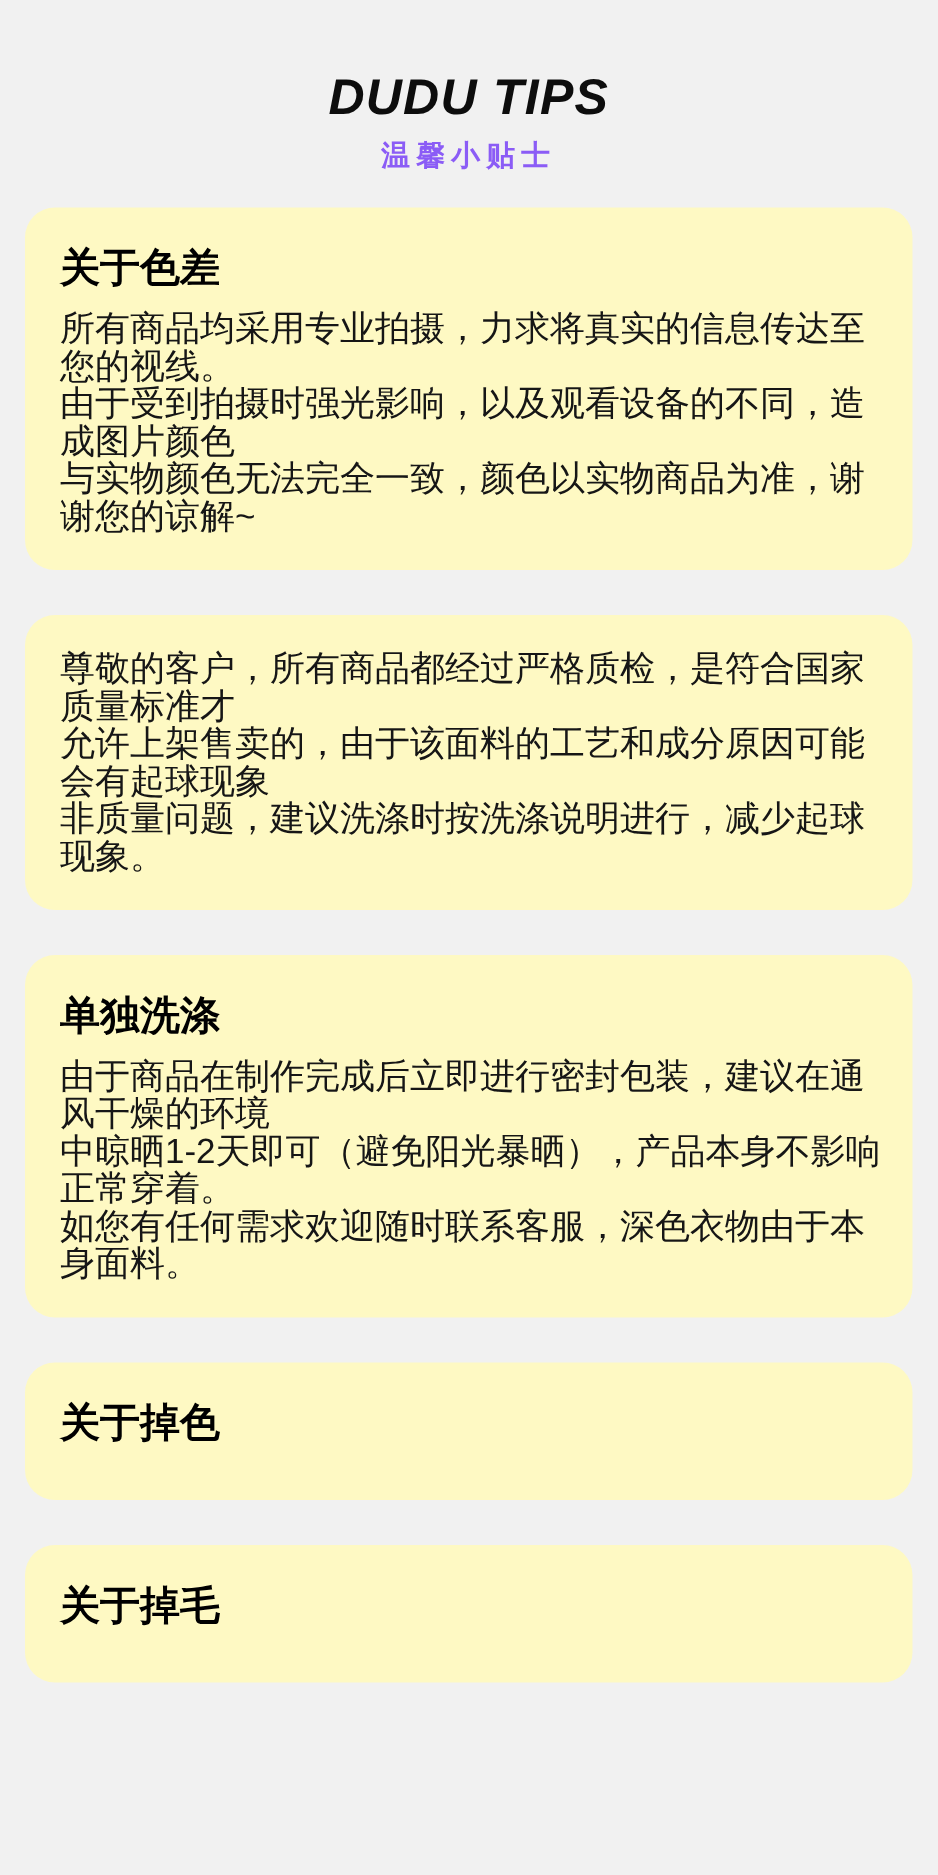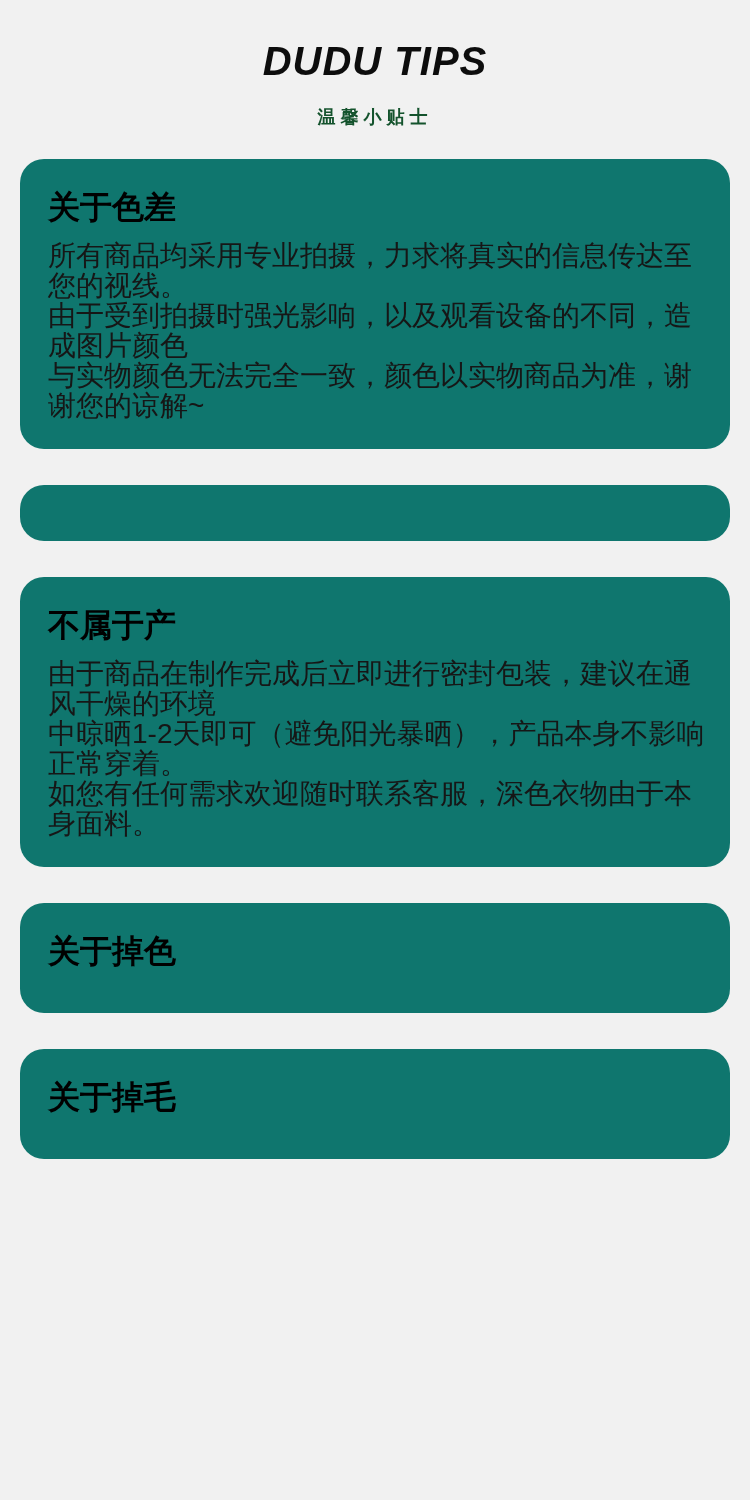--- a/index.html
+++ b/index.html
@@ -11,44 +11,44 @@
     height: 1500px;
     background: #f1f1f1;
     font-family: "Liberation Sans", "DejaVu Sans", sans-serif;
     color: #161616;
     overflow: hidden;
   }
   .page {
     width: 750px;
     height: 1160px;
     box-sizing: border-box;
-    padding-top: 39px;
+    padding-top: 56px;
   }
   .header {
     text-align: center;
     margin-bottom: 28px;
   }
   .logo {
     font-size: 40px;
     line-height: 44px;
     font-weight: 800;
     font-style: italic;
     letter-spacing: 1px;
     color: #0d0d0d;
   }
   .subtitle {
-    margin-top: 20px;
-    font-size: 18px;
+    margin-top: 10px;
+    font-size: 23px;
     line-height: 28px;
     font-weight: 700;
     letter-spacing: 5px;
-    color: #14532d;
+    color: #8b5cf6;
   }
   .card {
-    background: #0f766e;
+    background: #fef9c3;
     border-radius: 24px;
     margin: 0 20px 36px 20px;
     padding: 28px 24px 28px 28px;
     box-sizing: border-box;
   }
   .card-title {
     margin: 0 0 14px 0;
     font-size: 32px;
     line-height: 40px;
     font-weight: 700;
@@ -74,24 +74,27 @@
   </div>
 
   <div class="card">
     <h2 class="card-title">关于色差</h2>
     <p class="card-body">所有商品均采用专业拍摄，力求将真实的信息传达至您的视线。
 由于受到拍摄时强光影响，以及观看设备的不同，造成图片颜色
 与实物颜色无法完全一致，颜色以实物商品为准，谢谢您的谅解~</p>
   </div>
 
   <div class="card">
+    <p class="card-body">尊敬的客户，所有商品都经过严格质检，是符合国家质量标准才
+允许上架售卖的，由于该面料的工艺和成分原因可能会有起球现象
+非质量问题，建议洗涤时按洗涤说明进行，减少起球现象。</p>
   </div>
 
   <div class="card">
-    <h2 class="card-title">不属于产</h2>
+    <h2 class="card-title">单独洗涤</h2>
     <p class="card-body">由于商品在制作完成后立即进行密封包装，建议在通风干燥的环境
 中晾晒1-2天即可（避免阳光暴晒），产品本身不影响正常穿着。
 如您有任何需求欢迎随时联系客服，深色衣物由于本身面料。</p>
   </div>
 
   <div class="card">
     <h2 class="card-title">关于掉色</h2>
   </div>
 
   <div class="card">

